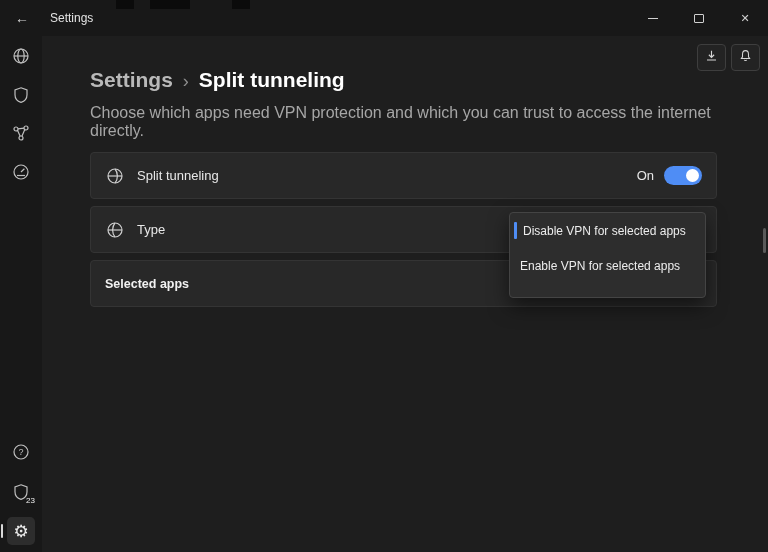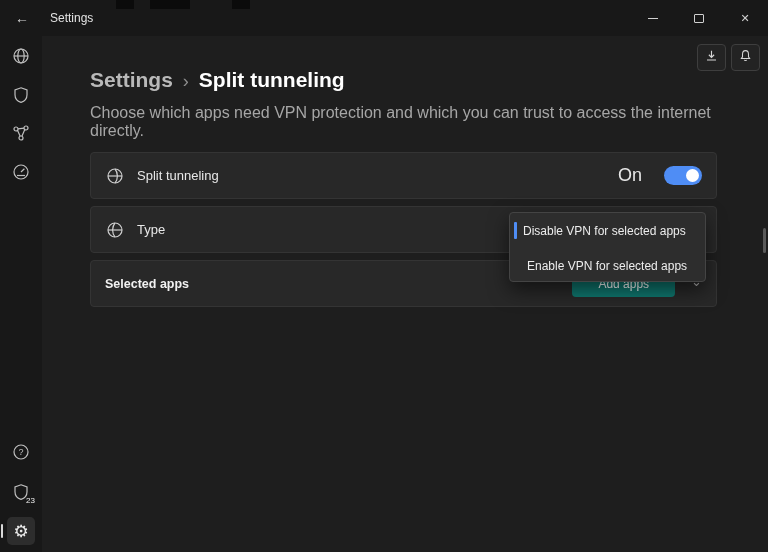--- a/index.html
+++ b/index.html
@@ -38,33 +38,33 @@
   .action-btn { width:29px; height:27px; background:#232323; border:1px solid #3e3e3e; border-radius:4px; display:flex; align-items:center; justify-content:center; color:#d6d6d6; }
 
   
   .card { position:absolute; left:48px; width:627px; height:47px; background:#282828; border:1px solid #343434; border-radius:4px; display:flex; align-items:center; padding:0 14px; }
   .card-1 { top:116px; }
   .card-2 { top:170px; }
   .card-3 { top:224px;align-items:center; }
   .row-icon { color:#cfcfcf; margin-right:12px; display:flex; }
   .row-label { font-size:13px; color:#e8e8e8; }
   .spacer { flex:1; }
-  .toggle-state { font-size:18px; color:#e8e8e8; margin-right:22px; }
+  .toggle-state { font-size:13px; color:#e8e8e8; margin-right:10px; }
   .toggle { width:38px; height:19px; border-radius:10px; background:#4f8df5; position:relative; }
   .toggle .knob { position:absolute; top:3px; right:3px; width:13px; height:13px; border-radius:50%; background:#ffffff; }
 
   .sa-text { display:flex; flex-direction:column; gap:3px; }
   .sa-title { font-size:12.5px; font-weight:700; color:#f1f1f1; }
   .sa-desc { font-size:11px; color:#9a9a9a; }
   .add-btn { height:26px; padding:0 26px; background:#0f766e; border:none; border-radius:4px; color:#ffffff; font-size:12px; font-family:"Liberation Sans", sans-serif; display:flex; align-items:center; }
   .sa-chevron { margin-left:16px; color:#b0b0b0; font-size:13px; line-height:1; transform:translateY(-2px); }
 
   
-  .dropdown { position:absolute; left:467px; top:176px; width:197px; height:70px; background:#2d2d2d; border:1px solid #444444; border-radius:4px; box-shadow:0 8px 20px rgba(0,0,0,0.55); z-index:10; overflow:hidden; }
-  .dd-option { position:relative; height:35px; display:flex; align-items:center; padding-left:17px; font-size:12px; color:#ededed; }
+  .dropdown { position:absolute; left:467px; top:176px; width:197px; height:86px; background:#2d2d2d; border:1px solid #444444; border-radius:4px; box-shadow:0 8px 20px rgba(0,0,0,0.55); z-index:10; overflow:hidden; }
+  .dd-option { position:relative; height:35px; display:flex; align-items:center; padding-left:10px; font-size:12px; color:#ededed; }
   .dd-option .sel-bar { position:absolute; left:4px; top:9px; width:3px; height:17px; background:#4f8df5; border-radius:1px; }
   .dd-option.selected { padding-left:13px; }
 
   
   .scroll-thumb { position:absolute; left:763px; top:228px; width:3px; height:25px; background:#5a5a5a; border-radius:2px; z-index:6; }
 </style>
 </head>
 <body>
 
 <div class="app">

